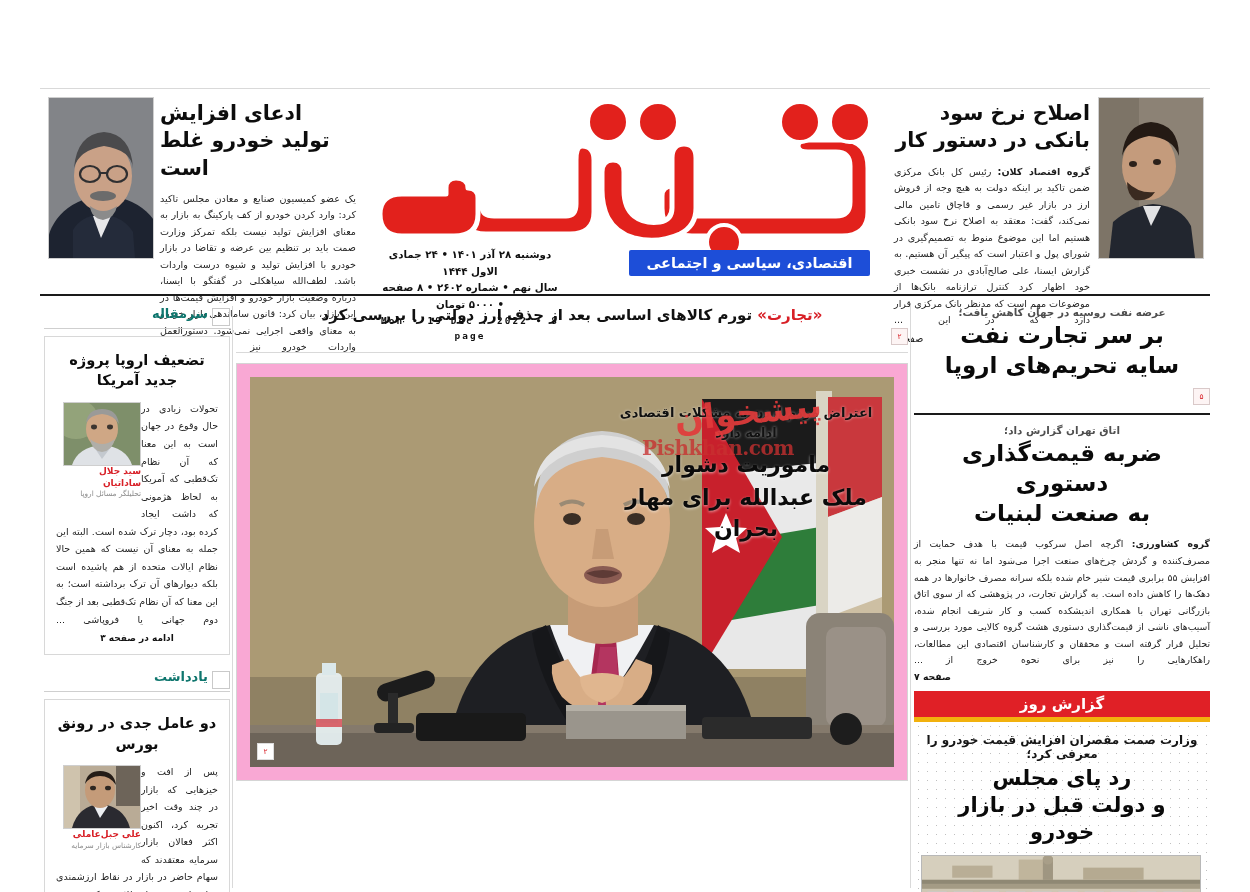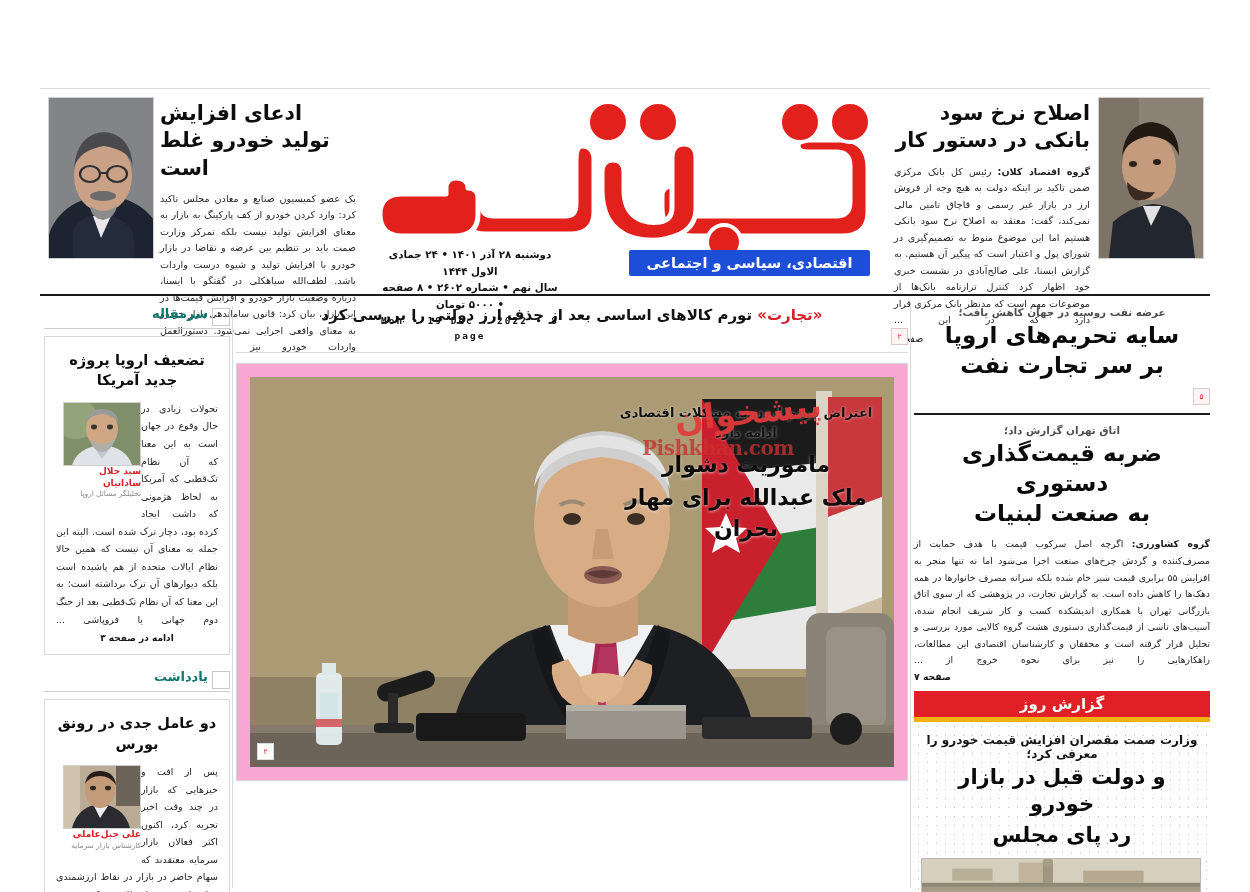--- a/index.html
+++ b/index.html
@@ -344,40 +344,40 @@
           <div class="ph-ovh">ماموریت دشوار</div>
           <div class="ph-ovh" style="margin-top:2px">ملک عبدالله برای مهار بحران</div>
         </div>
         <div class="ph-badge">۲</div>
       </div>
     </div>
   </div>
 
   <div class="col-right">
     <div class="rc-kicker">عرضه نفت روسیه در جهان کاهش یافت؛</div>
+    <div class="rc-head">بر سر تجارت نفت</div>
     <div class="rc-head">سایه تحریم‌های اروپا</div>
-    <div class="rc-head">بر سر تجارت نفت</div>
     <div style="margin-top:3px"><span class="pagebadge" style="display:inline-block">۵</span></div>
     <div class="rc-rule"></div>
 
     <div class="rc-kicker">اتاق تهران گزارش داد؛</div>
     <div class="rc-head">ضربه قیمت‌گذاری دستوری</div>
     <div class="rc-head">به صنعت لبنیات</div>
     <div class="rc-body" style="margin-top:8px"><b>گروه کشاورزی:</b> <span>اگرچه اصل سرکوب قیمت با هدف حمایت از مصرف‌کننده و گردش چرخ‌های صنعت اجرا می‌شود اما نه تنها منجر به افزایش ۵۵ برابری قیمت شیر خام شده بلکه سرانه مصرف خانوارها در همه دهک‌ها را کاهش داده است. به گزارش تجارت، در پژوهشی که از سوی اتاق بازرگانی تهران با همکاری اندیشکده کسب و کار شریف انجام شده، آسیب‌های ناشی از قیمت‌گذاری دستوری هشت گروه کالایی مورد بررسی و تحلیل قرار گرفته است و محققان و کارشناسان اقتصادی این مطالعات، راهکارهایی را نیز برای نحوه خروج از ...</span></div>
     <div class="rc-page">صفحه ۷</div>
 
     <div class="redbar">
       <span>گزارش روز</span>
     </div>
     <div class="yellowbar"></div>
 
     <div class="dots">
       <div class="rc-kicker" style="font-size:12px;color:#161616">وزارت صمت مقصران افزایش قیمت خودرو را معرفی کرد؛</div>
+      <div class="rc-head" style="font-size:21px;margin-top:4px">رد پای مجلس</div>
       <div class="rc-head" style="font-size:21px">و دولت قبل در بازار خودرو</div>
-      <div class="rc-head" style="font-size:21px;margin-top:4px">رد پای مجلس</div>
       <div class="carphoto" style="margin-top:8px">
         <svg viewBox="0 0 276 122" preserveAspectRatio="xMidYMid slice" width="100%" height="122">
           <rect width="276" height="122" fill="#cfc7b4"></rect>
           <rect width="276" height="30" fill="#d6cfbd"></rect>
           <rect x="30" y="10" width="40" height="12" fill="#b9ae96"></rect>
           <rect x="96" y="4" width="34" height="20" fill="#c0b59c"></rect>
           <rect x="120" y="2" width="10" height="22" fill="#9f9681"></rect>
           <circle cx="125" cy="4" r="5" fill="#a89e88"></circle>
           <rect x="0" y="24" width="276" height="6" fill="#8f8874"></rect>
           <rect x="160" y="12" width="60" height="12" fill="#b5aa91"></rect>

